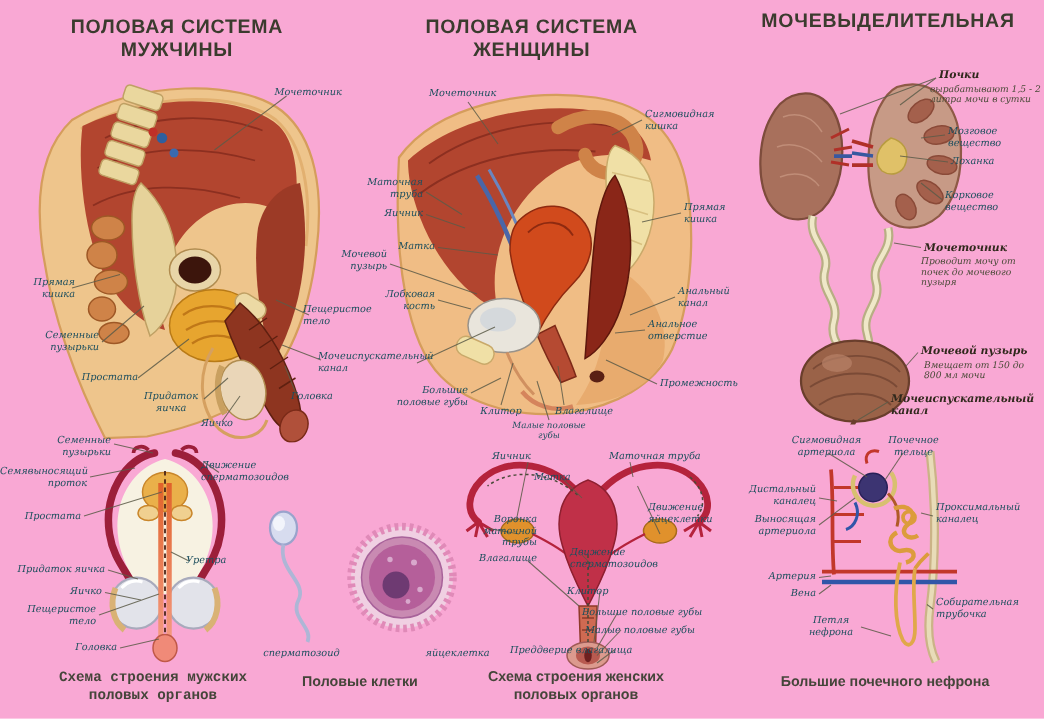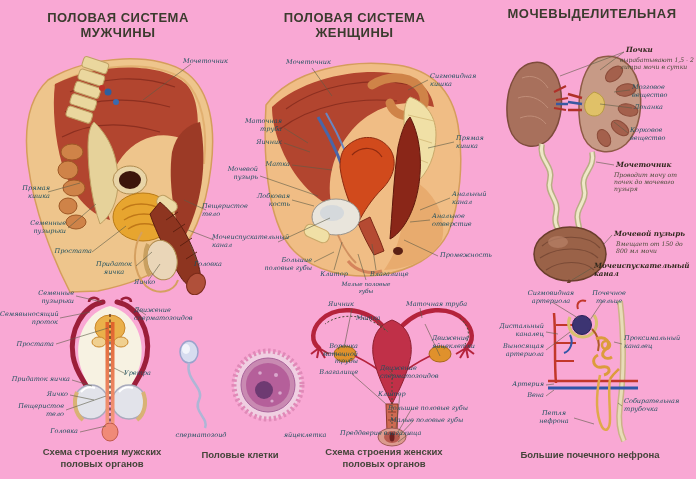--- a/index.html
+++ b/index.html
@@ -319,21 +319,21 @@
 
   <div class="lbl r" style="left:26px;top:290px;width:48px;">Семенные пузырьки</div>
   <div class="lbl r" style="left:0px;top:311px;width:58px;">Семявыносящий проток</div>
   <div class="lbl r" style="left:14px;top:341px;width:40px;">Простата</div>
   <div class="lbl" style="left:134px;top:307px;width:52px;">Движение сперматозоидов</div>
   <div class="lbl r" style="left:6px;top:376px;width:64px;">Придаток яичка</div>
   <div class="lbl r" style="left:44px;top:391px;width:24px;">Яичко</div>
   <div class="lbl r" style="left:14px;top:403px;width:50px;">Пещеристое тело</div>
   <div class="lbl r" style="left:44px;top:428px;width:34px;">Головка</div>
   <div class="lbl" style="left:124px;top:370px;width:32px;">Уретра</div>
-  <div class="cap" style="left:18px;top:446px;width:168px;">
+  <div class="cap" style="left:18px;top:446px;width:168px;font-family:Liberation Mono, monospace;">
     <span>Схема строения мужских</span>
       <span>половых органов</span>
   </div>
 
   <div class="lbl" style="left:328px;top:301px;width:32px;">Яичник</div>
   <div class="lbl" style="left:356px;top:315px;width:28px;">Матка</div>
   <div class="lbl" style="left:406px;top:301px;width:62px;">Маточная труба</div>
   <div class="lbl r" style="left:314px;top:343px;width:44px;">Воронка маточной трубы</div>
   <div class="lbl r" style="left:312px;top:369px;width:46px;">Влагалище</div>
   <div class="lbl" style="left:380px;top:365px;width:66px;">Движение сперматозоидов</div>

